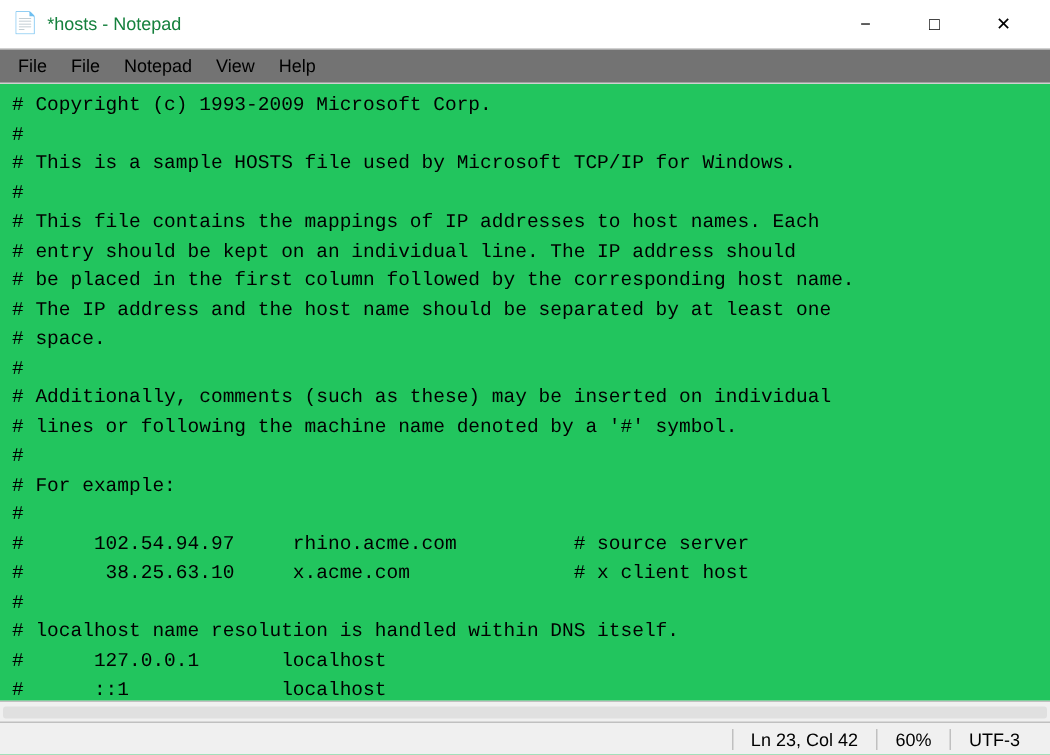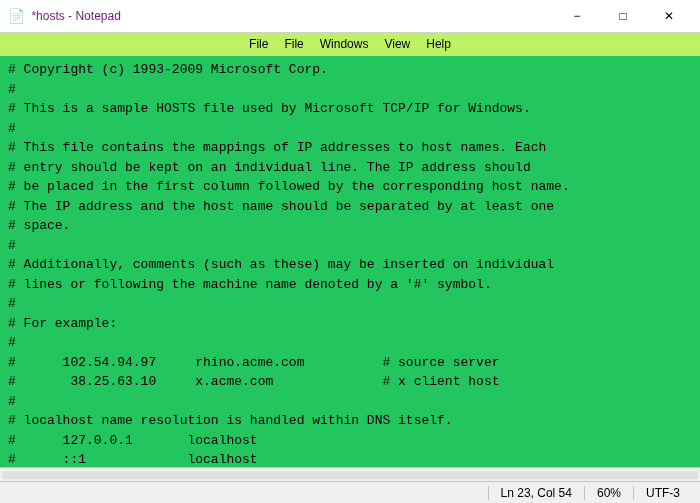--- a/index.html
+++ b/index.html
@@ -28,21 +28,21 @@
       display: flex;
       align-items: center;
       gap: 6px;
     }
     .title-icon {
       font-size: 14px;
     }
     .title-text {
       font-family: 'Segoe UI', Arial, sans-serif;
       font-size: 12px;
-      color: #701a75;
+      color: #15803d;
       text-align: center;
     }
     .title-bar-controls {
       display: flex;
       gap: 0;
     }
     .title-btn {
       width: 46px;
       height: 20px;
       border: none;
@@ -50,29 +50,28 @@
       cursor: pointer;
       font-size: 12px;
       display: flex;
       align-items: center;
       justify-content: center;
       font-family: 'Segoe UI', Arial, sans-serif;
     }
 
     
     .menu-bar {
-      background: #bef264;
+      background: #737373;
       display: flex;
       align-items: center;
       padding: 2px 4px;
       border-bottom: 1px solid #d0d0d0;
       min-height: 22px;
       font-family: 'Segoe UI', Arial, sans-serif;
       font-size: 12px;
-      justify-content: center;
     }
     .menu-item {
       padding: 2px 8px;
       cursor: pointer;
       color: #000;
     }
 
     
     .editor-area {
       flex: 1;
@@ -143,21 +142,21 @@
   <div class="title-bar-controls">
     <button class="title-btn">−</button>
     <button class="title-btn">□</button>
     <button class="title-btn close">✕</button>
   </div>
 </div>
 
 <div class="menu-bar">
   <span class="menu-item">File</span>
   <span class="menu-item">File</span>
-  <span class="menu-item">Windows</span>
+  <span class="menu-item">Notepad</span>
   <span class="menu-item">View</span>
   <span class="menu-item">Help</span>
 </div>
 
 <div class="editor-area">
   <div class="editor-content" id="editor-content"># Copyright (c) 1993-2009 Microsoft Corp.
 #
 # This is a sample HOSTS file used by Microsoft TCP/IP for Windows.
 #
 # This file contains the mappings of IP addresses to host names. Each
@@ -179,16 +178,16 @@
 #      ::1             localhost
 
 </div>
 </div>
 
 <div class="scrollbar-h">
   <div class="scrollbar-track"></div>
 </div>
 
 <div class="status-bar">
-  <span class="status-item">Ln 23, Col 54</span>
+  <span class="status-item">Ln 23, Col 42</span>
   <span class="status-item">60%</span>
   <span class="status-item">UTF-3</span>
 </div>
 
 </body></html>

